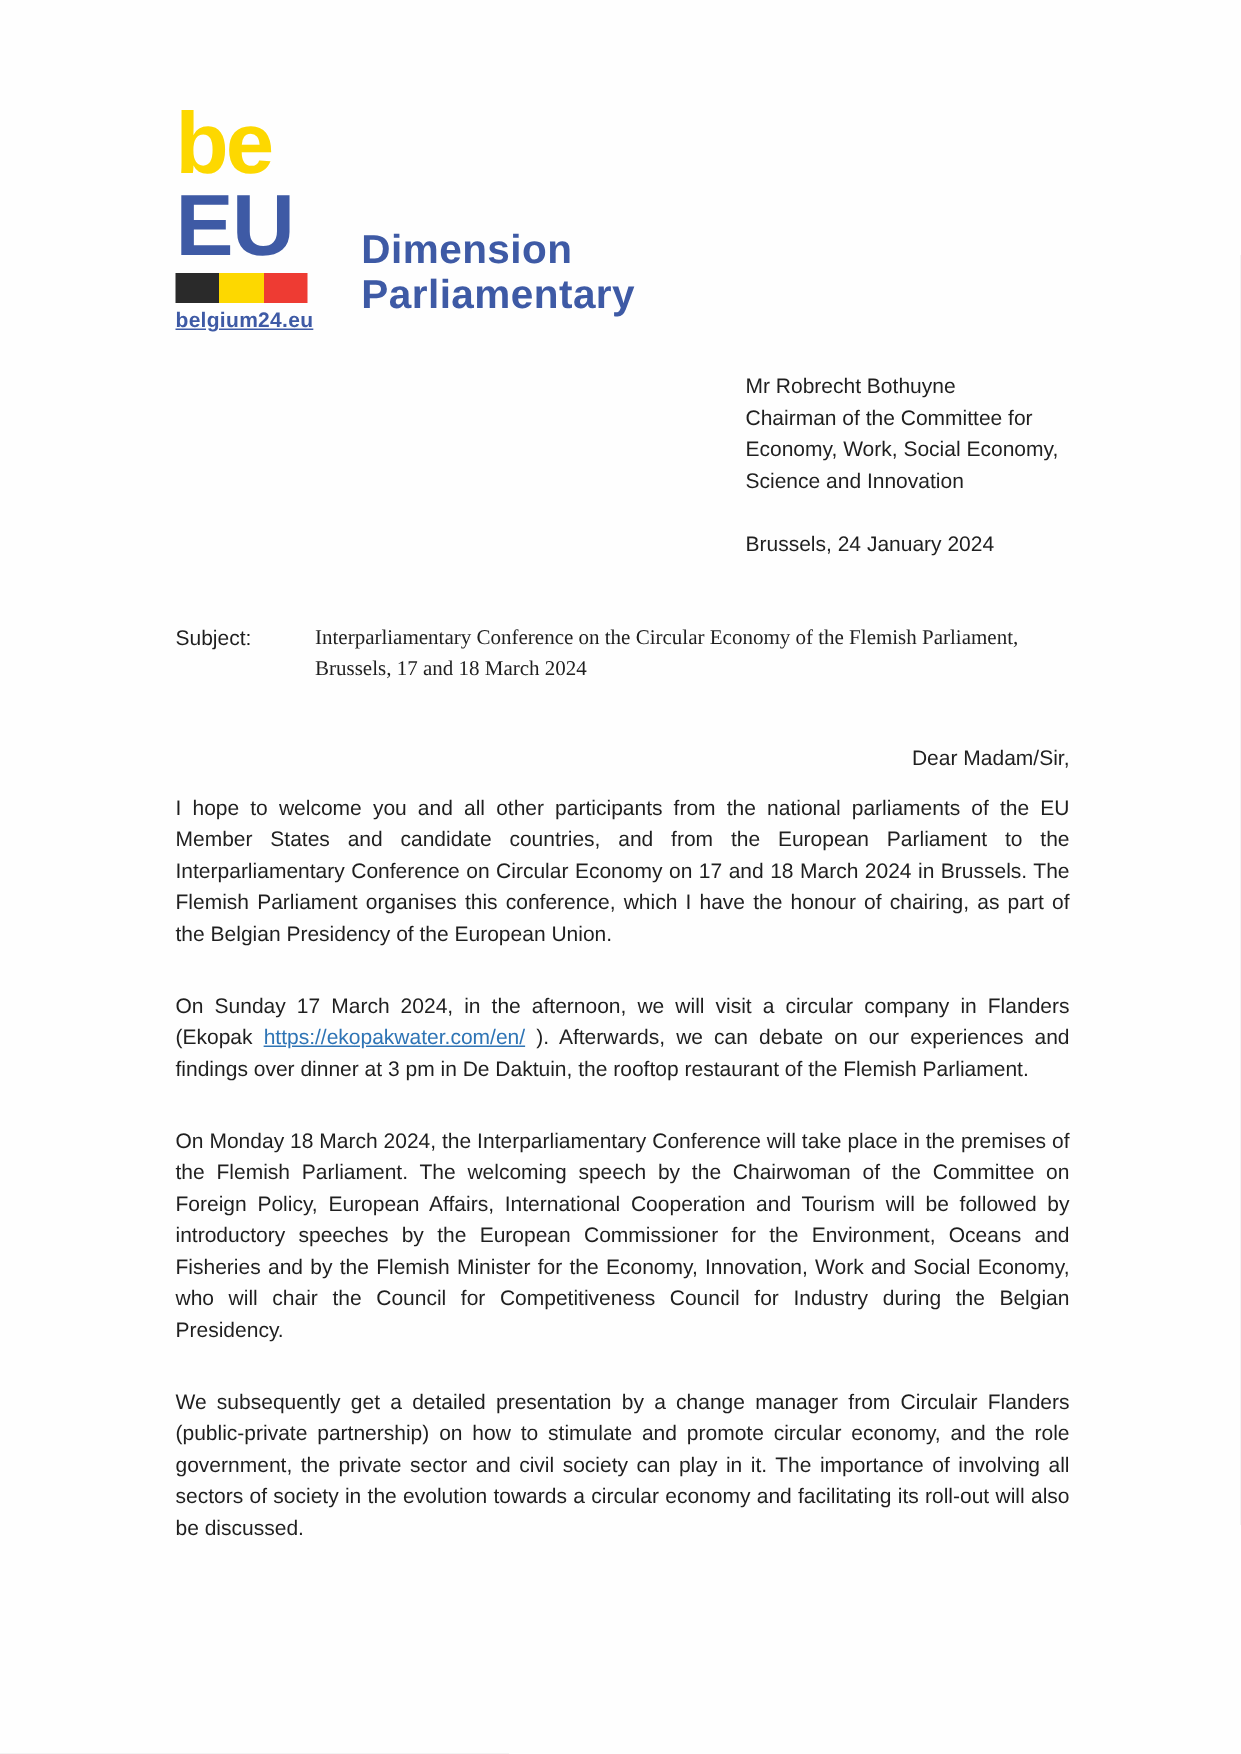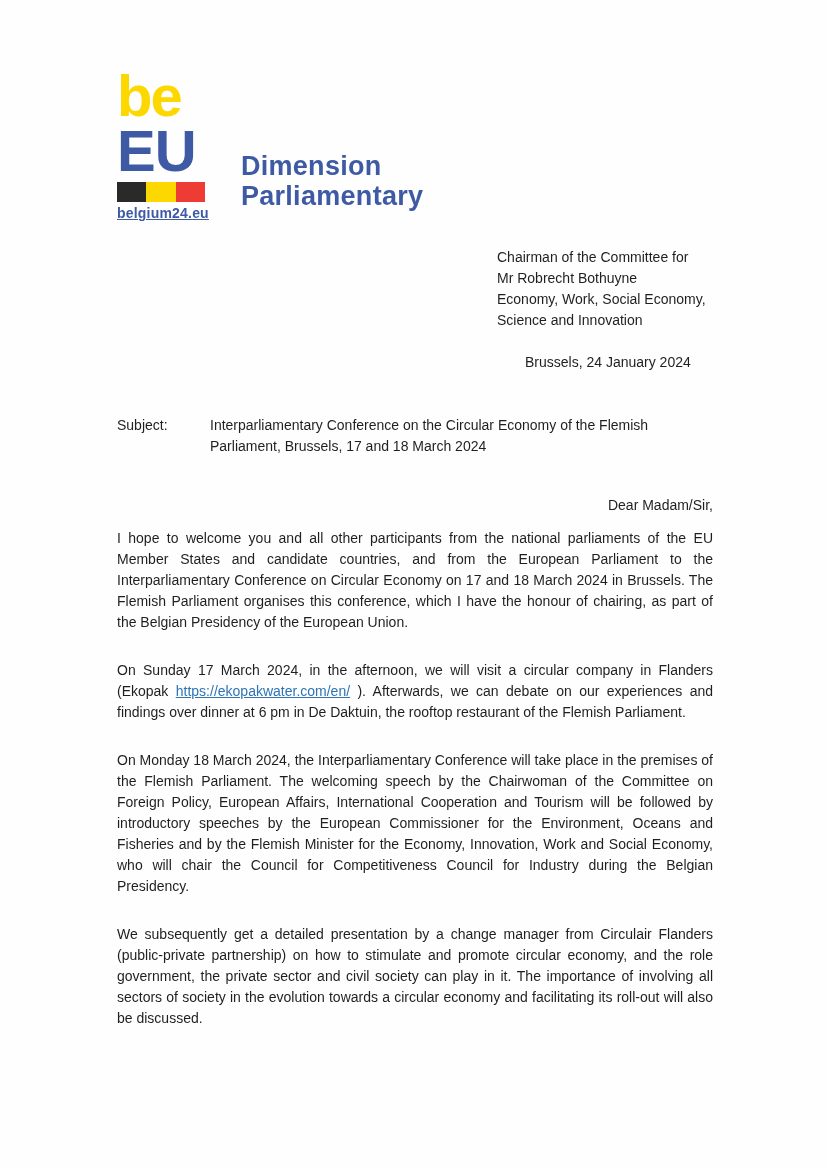--- a/index.html
+++ b/index.html
@@ -40,29 +40,29 @@
     color: var(--logo_blue, #3e5aa5);
     font-size: 27px; font-weight: bold; line-height: 30px;
     margin: 72px 0 0 32px; letter-spacing: 0.3px;
   }
 
   
   .recipient {
     margin-top: 26px; margin-left: 380px;
     font-size: 14px; line-height: 21px;
   }
-  .dateline { margin-top: 21px; margin-left: 28px; }
+  .dateline { margin-top: 21px; }
 
   
   .subject {
     display: flex; margin-top: 42px;
     font-size: 14px; line-height: 21px;
   }
   .subject-label { width: 93px; flex: none; }
-  .subject-text { flex: 1; }
+  .subject-text { flex: 1; font-family: Liberation Serif, serif; }
 
   
   .letter-body { margin-top: 38px; font-size: 14px; line-height: 21px; }
   .letter-body p { text-align: justify; margin-bottom: 27px; }
   .letter-body p.salutation { text-align: right; margin-bottom: 12px; }
   a.link { color: var(--link_blue, #2e74b5); cursor: pointer; }
 </style>
 </head>
 <body>
 
@@ -79,33 +79,33 @@
       </div>
       <div class="logo-site">belgium24.eu</div>
     </div>
     <div class="tagline">
       <div>Dimension</div>
       <div>Parliamentary</div>
     </div>
   </header>
 
   <section class="recipient">
+    <div>Mr Robrecht Bothuyne</div>
     <div>Chairman of the Committee for</div>
-    <div>Mr Robrecht Bothuyne</div>
     <div>Economy, Work, Social Economy,</div>
     <div>Science and Innovation</div>
     <div class="dateline">Brussels, 24 January 2024</div>
   </section>
 
   <section class="subject">
     <div class="subject-label">Subject:</div>
     <div class="subject-text">Interparliamentary Conference on the Circular Economy of the Flemish Parliament, Brussels, 17 and 18 March 2024</div>
   </section>
 
   <section class="letter-body">
     <p class="salutation">Dear Madam/Sir,</p>
     <p>I hope to welcome you and all other participants from the national parliaments of the EU Member States and candidate countries, and from the European Parliament to the Interparliamentary Conference on Circular Economy on 17 and 18 March 2024 in Brussels. The Flemish Parliament organises this conference, which I have the honour of chairing, as part of the Belgian Presidency of the European Union.</p>
-    <p><span>On Sunday 17 March 2024, in the afternoon, we will visit a circular company in Flanders (Ekopak </span><a class="link" href="#">https://ekopakwater.com/en/</a><span> ). Afterwards, we can debate on our experiences and findings over dinner at 6 pm in De Daktuin, the rooftop restaurant of the Flemish Parliament.</span></p>
+    <p><span>On Sunday 17 March 2024, in the afternoon, we will visit a circular company in Flanders (Ekopak </span><a class="link" href="#">https://ekopakwater.com/en/</a><span> ). Afterwards, we can debate on our experiences and findings over dinner at 3 pm in De Daktuin, the rooftop restaurant of the Flemish Parliament.</span></p>
     <p>On Monday 18 March 2024, the Interparliamentary Conference will take place in the premises of the Flemish Parliament. The welcoming speech by the Chairwoman of the Committee on Foreign Policy, European Affairs, International Cooperation and Tourism will be followed by introductory speeches by the European Commissioner for the Environment, Oceans and Fisheries and by the Flemish Minister for the Economy, Innovation, Work and Social Economy, who will chair the Council for Competitiveness Council for Industry during the Belgian Presidency.</p>
     <p>We subsequently get a detailed presentation by a change manager from Circulair Flanders (public-private partnership) on how to stimulate and promote circular economy, and the role government, the private sector and civil society can play in it. The importance of involving all sectors of society in the evolution towards a circular economy and facilitating its roll-out will also be discussed.</p>
   </section>
 
 </div>
 
 </body></html>

